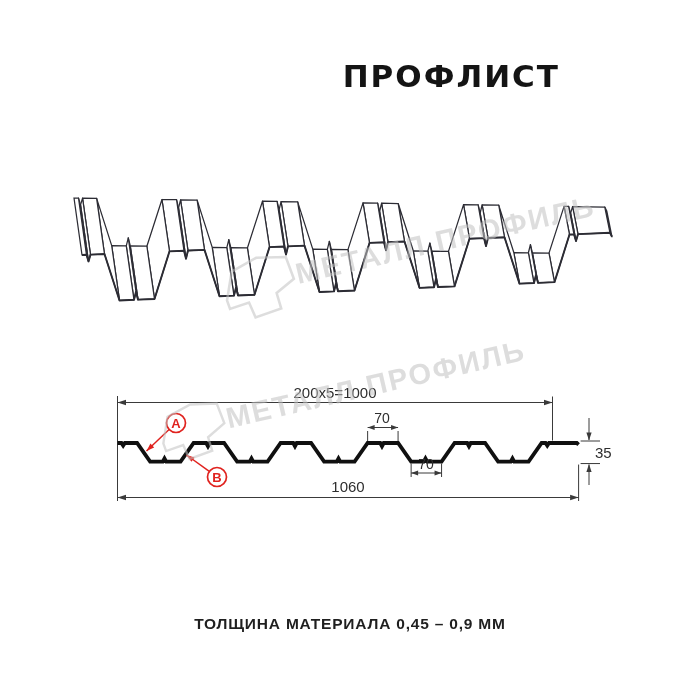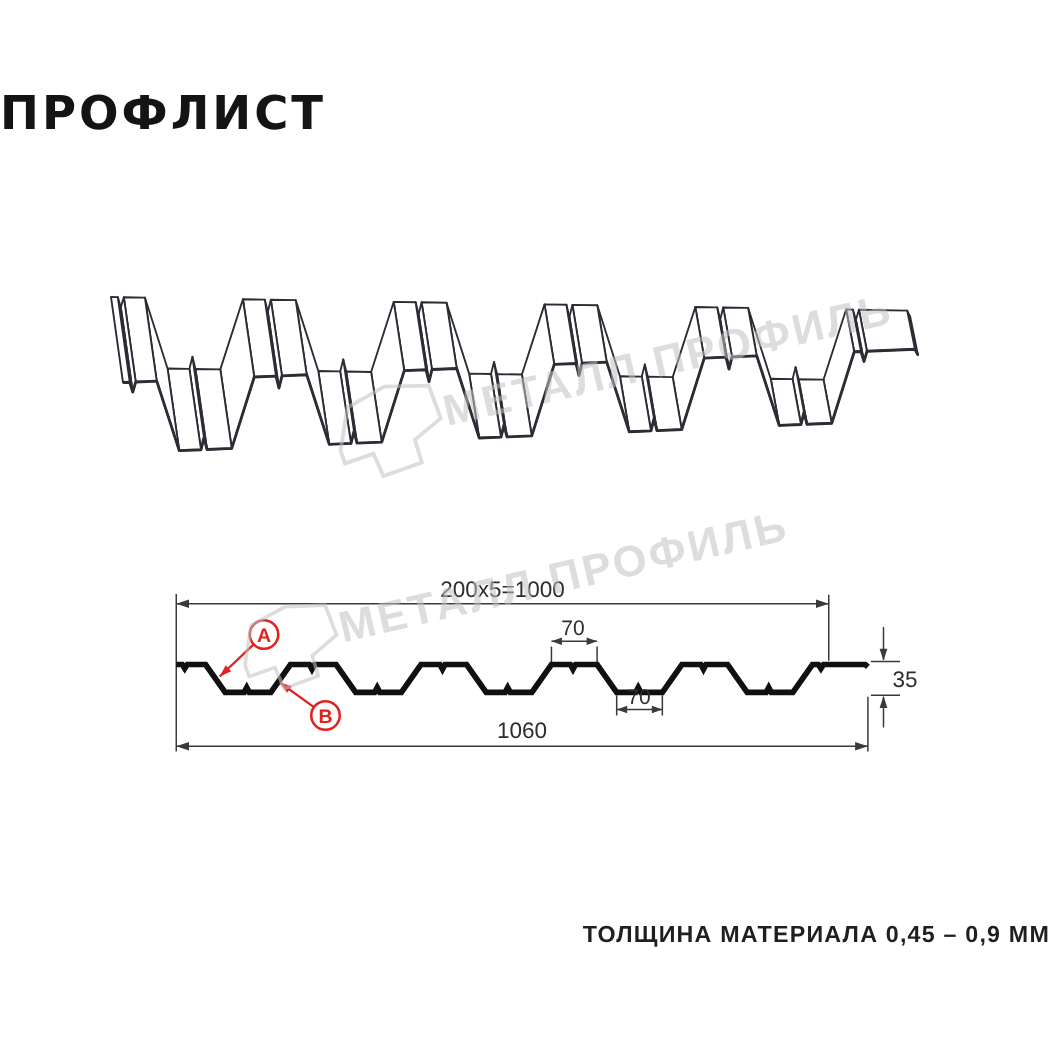--- a/index.html
+++ b/index.html
@@ -1,23 +1,23 @@
 <!DOCTYPE html>
 <html><head>
 <meta charset="utf-8">
 <style>
   html,body{margin:0;padding:0;background:#ffffff;}
   .page{position:relative;width:700px;height:700px;background:#fff;overflow:hidden;
         font-family:"Liberation Sans",sans-serif;}
-  .title{position:absolute;left:0;top:58px;width:560px;text-align:left;
+  .title{position:absolute;left:0;top:58px;width:560px;text-align:right;
          font-family:"DejaVu Sans","Liberation Sans",sans-serif;
          font-size:31px;font-weight:800;letter-spacing:2px;color:#141414;}
   .subtitle{position:absolute;left:0;top:99px;width:700px;text-align:center;
          font-size:16px;font-weight:700;letter-spacing:1px;color:#222;}
-  .footnote{position:absolute;left:0;top:615px;width:700px;text-align:right;
+  .footnote{position:absolute;left:0;top:615px;width:700px;text-align:center;
          font-size:15.5px;font-weight:700;letter-spacing:.8px;color:#1f1f1f;}
   svg{position:absolute;left:0;}
   #iso-svg{top:170px;}
   #section-svg{top:380px;}
   #wm-svg{top:0;pointer-events:none;}
   .dim-text{font-family:"Liberation Sans",sans-serif;font-size:15px;fill:#2e2e2e;}
   .dim-text-sm{font-family:"Liberation Sans",sans-serif;font-size:14px;fill:#2e2e2e;}
   .callout-letter{font-family:"Liberation Sans",sans-serif;font-size:13px;font-weight:700;}
   .wm-text{font-family:"Liberation Sans",sans-serif;font-size:29px;font-weight:700;
            letter-spacing:2px;}

